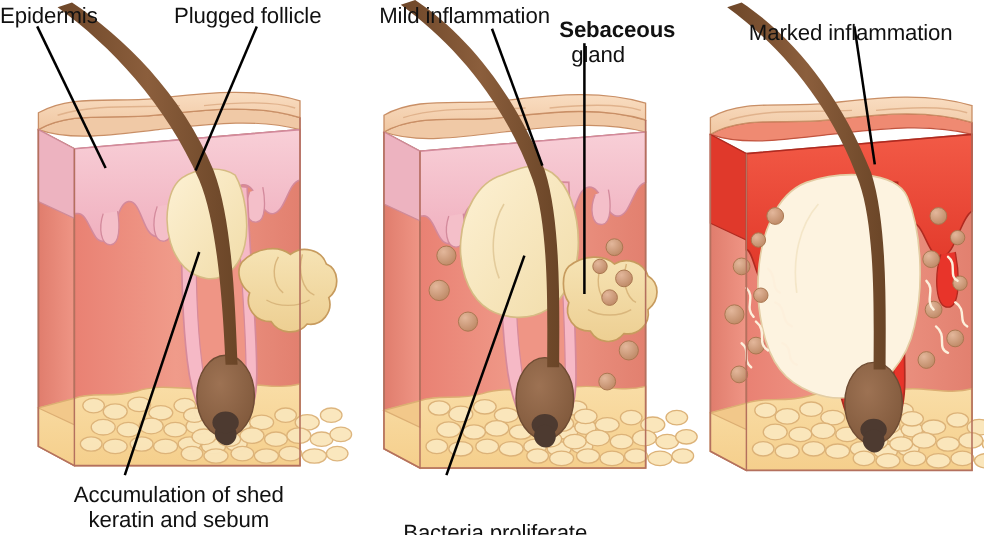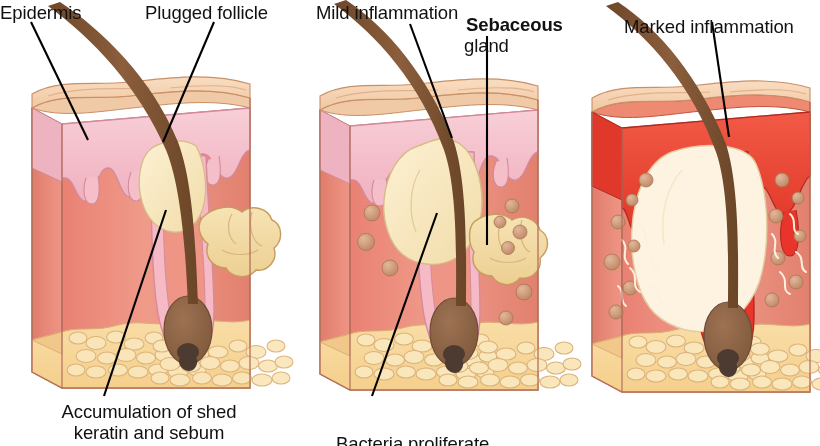--- a/index.html
+++ b/index.html
@@ -356,21 +356,21 @@
     </g>
   </svg>
 
   <div class="label" style="left:0px; top:2px;">Epidermis</div>
 
   <div class="label" style="left:145px; top:2px;">Plugged follicle</div>
 
   <div class="label" style="left:316px; top:2px;">Mild inflammation</div>
 
   <div class="label" style="left:466px; top:14px;font-weight:bold;">Sebaceous</div>
-  <div class="label" style="left:464px; top:35px;">gland</div>
+  <div class="label" style="left:476px; top:35px;">gland</div>
 
   <div class="label" style="left:624px; top:16px;">Marked inflammation</div>
 
   <div class="label center" style="left:42px; top:422px; width:214px;">keratin and sebum</div>
   <div class="label center" style="left:42px; top:401px; width:214px;">Accumulation of shed</div>
 
   <div class="label" style="left:336px; top:401px;margin-top:32px;">Bacteria proliferate</div>
 
 </div>
 

